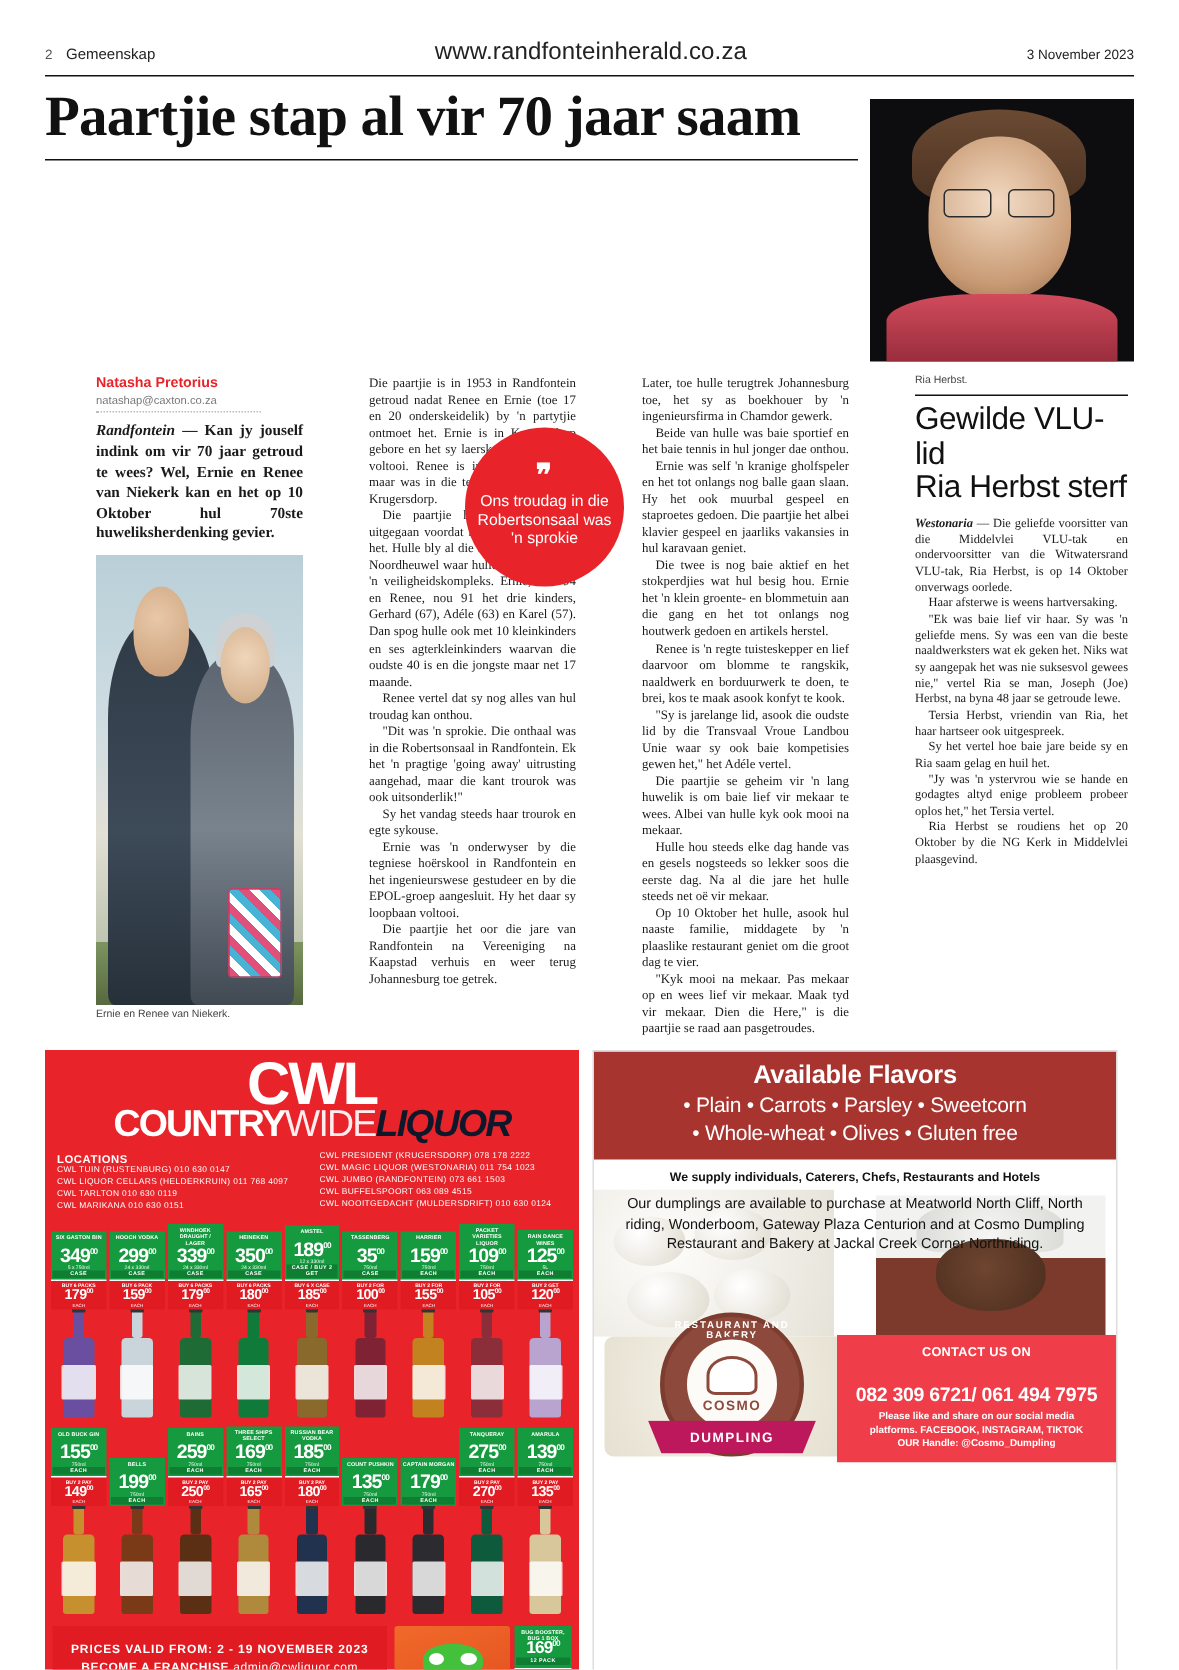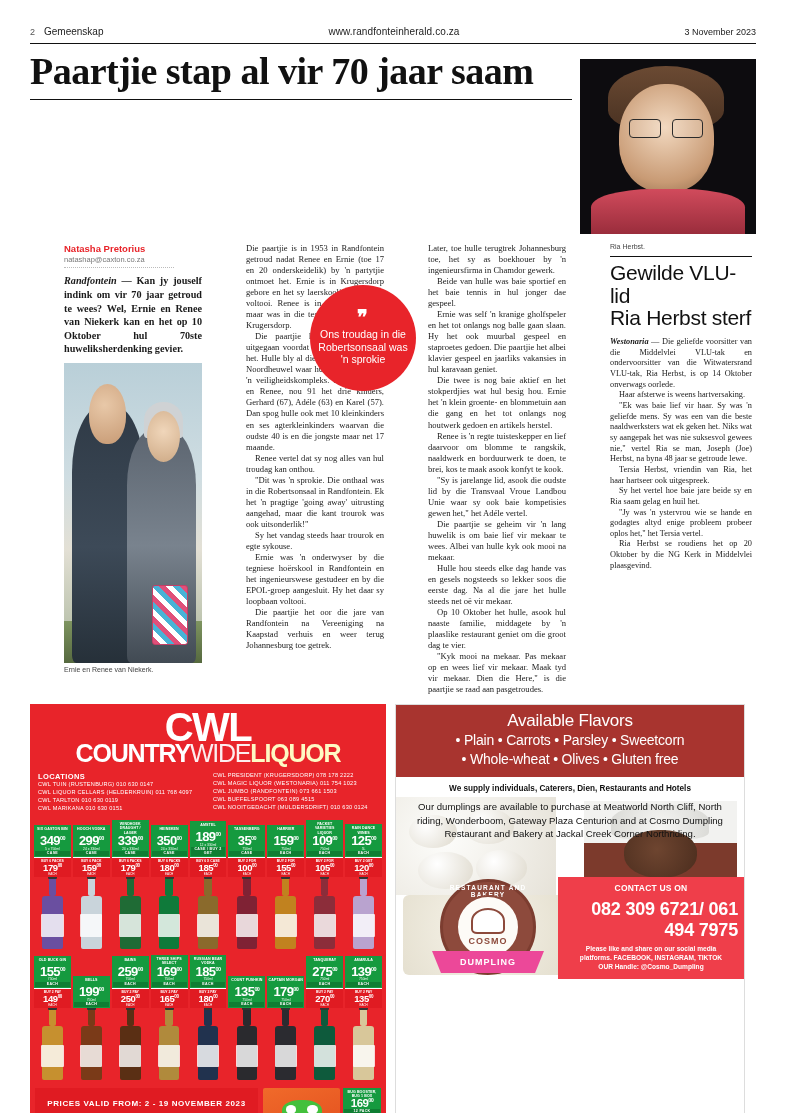--- a/index.html
+++ b/index.html
@@ -16,21 +16,21 @@
   
   .masthead {
     display: flex; align-items: baseline; justify-content: space-between;
     padding: 26px 0 6px 0;
     font-family: "Liberation Sans", sans-serif;
     font-size: 9.5px; color: #333;
   }
   .mh-left { display: flex; align-items: baseline; gap: 9px; }
   .mh-page { font-size: 9px; color: #555; }
   .mh-section { font-size: 10px; color: #222; }
-  .mh-url { font-size: 10px; color: #222; letter-spacing: .1px; }
+  .mh-url { font-size: 16px; color: #222; letter-spacing: .1px; }
   .mh-date { font-size: 9px; color: #222; }
   .rule { border-top: 1.3px solid #111; }
 
   
   .headline-row { display: flex; gap: 8px; padding-top: 8px; }
   .headline {
     flex: 1;
     font-family: "Liberation Serif", serif;
     font-weight: 700;
     font-size: 38px;
@@ -142,21 +142,21 @@
     font-size: 40px; line-height: .88; color: #fff; text-align: center;
     letter-spacing: -1.5px;
   }
   .cwl-sub {
     font-family: "Liberation Sans", sans-serif; font-weight: 700;
     font-size: 25px; line-height: 1; letter-spacing: -1.2px; text-align: center;
     margin-top: -4px;
   }
   .cwl-country { color: #fff; }
   .cwl-wide { color: #fff; font-weight: 400; opacity: .92; }
-  .cwl-liquor { color: #fef9c3; }
+  .cwl-liquor { color: #0f172a; font-style: italic; }
 
   .cwl-locs { display: flex; gap: 10px; padding: 6px 8px 5px 8px; }
   .loc-col { flex: 1; }
   .loc-title {
     font-family: Liberation Sans, sans-serif; font-weight: 700;
     font-size: 7.5px; color: #fff; letter-spacing: .4px;
   }
   .loc-line {
     font-family: "Liberation Sans", sans-serif;
     font-size: 5.6px; color: #fff; letter-spacing: .25px; line-height: 1.42;
@@ -225,21 +225,21 @@
   .bug-tag .tag-price { font-size: 11.5px; }
 
   
   .dump-hero {
     background:#ef3e4a; color:#fff; padding: 9px 10px 10px 10px; text-align:center;
     font-family:"Liberation Sans", sans-serif; font-weight:700;
     font-size: 16.5px; line-height: 1.26; letter-spacing:-.2px;
   }
   .dump-flav { background:#a8342f; color:#fff; padding: 6px 8px 8px 8px; text-align:center;
     font-family:"Liberation Sans", sans-serif; }
-  .dump-flav-title { font-weight:400; font-size:17px; letter-spacing:-.2px; }
+  .dump-flav-title { font-weight:700; font-size:17px; letter-spacing:-.2px; }
   .dump-flav-line { font-size:14px; line-height:1.35; letter-spacing:-.2px; }
   .dump-supply {
     text-align:center; font-family:"Liberation Sans", sans-serif; font-weight:700;
     font-size:8.2px; color:#111; padding: 7px 6px 4px 6px;
   }
   .dump-avail {
     text-align:center; font-family:"Liberation Sans", sans-serif;
     font-size:9.6px; line-height:1.42; color:#111; padding: 3px 10px 6px 10px;
     position: relative; z-index: 2;
   }
@@ -264,33 +264,33 @@
     border: 3px solid #7c3d30; }
   .cb-inner { position:absolute; inset:16px; border-radius:50%; background:#fdfbf7;
     border: 2px solid #8d4a3c; display:flex; flex-direction:column; align-items:center; justify-content:center; }
   .cb-word { font-family:"Liberation Sans", sans-serif; font-weight:700; font-size:9px; color:#8d4a3c; letter-spacing:1px; }
   .cb-arc-top, .cb-arc-bot {
     position:absolute; width:100%; text-align:center; color:#fff;
     font-family:"Liberation Sans", sans-serif; font-weight:700; font-size:6.5px; letter-spacing:1.2px;
   }
   .cb-arc-top { top:5px; }
   .cb-ribbon {
-    position:absolute; left:-8px; right:-8px; bottom:2px; height:22px; background:#ec4899;
+    position:absolute; left:-8px; right:-8px; bottom:2px; height:22px; background:#be185d;
     display:flex; align-items:center; justify-content:center;
     font-family:"Liberation Sans", sans-serif; font-weight:700; font-size:9px; color:#fff; letter-spacing:1px;
     clip-path: polygon(0 0, 100% 0, 92% 100%, 8% 100%);
   }
   .cb-dumpling { width:34px; height:26px; background:#fff; border:2px solid #8d4a3c;
     border-radius: 50% 50% 18% 18%; margin-bottom:2px; }
   .contact {
     position:absolute; right:0; bottom:0; width: 186px; background:#ef3e4a; color:#fff;
     padding: 6px 6px 7px 6px; text-align:center; font-family:"Liberation Sans", sans-serif; z-index:5;
   }
   .ct-title { font-weight:700; font-size:8.5px; letter-spacing:.2px; }
-  .ct-phone { font-weight:700; font-size:18px; letter-spacing:-.2px; margin-top:6px;text-align:right; }
+  .ct-phone { font-weight:700; font-size:13px; letter-spacing:-.2px; margin-top:16px; }
   .ct-note { font-size:6.6px; line-height:1.36; margin-top:4px; font-weight:700; }
 </style>
 </head>
 <body>
 
 <div class="page">
 
   <div class="masthead">
     <div class="mh-left">
       <span class="mh-page">2</span>
@@ -344,21 +344,21 @@
       <p class="body">Die paartjie het drie jaar lank uitgegaan voordat hulle verloof geraak het. Hulle bly al die afgelope 20 jaar in Noordheuwel waar hulle afgetree het in 'n veiligheidskompleks. Ernie, nou 94 en Renee, nou 91 het drie kinders, Gerhard (67), Adéle (63) en Karel (57). Dan spog hulle ook met 10 kleinkinders en ses agterkleinkinders waarvan die oudste 40 is en die jongste maar net 17 maande.</p>
       <p class="body">Renee vertel dat sy nog alles van hul troudag kan onthou.</p>
       <p class="body">"Dit was 'n sprokie. Die onthaal was in die Robertsonsaal in Randfontein. Ek het 'n pragtige 'going away' uitrusting aangehad, maar die kant trourok was ook uitsonderlik!"</p>
       <p class="body">Sy het vandag steeds haar trourok en egte sykouse.</p>
       <p class="body">Ernie was 'n onderwyser by die tegniese hoërskool in Randfontein en het ingenieurswese gestudeer en by die EPOL-groep aangesluit. Hy het daar sy loopbaan voltooi.</p>
       <p class="body">Die paartjie het oor die jare van Randfontein na Vereeniging na Kaapstad verhuis en weer terug Johannesburg toe getrek.</p>
     </div>
 
     <div class="col">
       <p class="body noind">Later, toe hulle terugtrek Johannesburg toe, het sy as boekhouer by 'n ingenieursfirma in Chamdor gewerk.</p>
-      <p class="body">Beide van hulle was baie sportief en het baie tennis in hul jonger dae gespeel.</p>
+      <p class="body">Beide van hulle was baie sportief en het baie tennis in hul jonger dae onthou.</p>
       <p class="body">Ernie was self 'n kranige gholfspeler en het tot onlangs nog balle gaan slaan. Hy het ook muurbal gespeel en staproetes gedoen. Die paartjie het albei klavier gespeel en jaarliks vakansies in hul karavaan geniet.</p>
       <p class="body">Die twee is nog baie aktief en het stokperdjies wat hul besig hou. Ernie het 'n klein groente- en blommetuin aan die gang en het tot onlangs nog houtwerk gedoen en artikels herstel.</p>
       <p class="body">Renee is 'n regte tuisteskepper en lief daarvoor om blomme te rangskik, naaldwerk en borduurwerk te doen, te brei, kos te maak asook konfyt te kook.</p>
       <p class="body">"Sy is jarelange lid, asook die oudste lid by die Transvaal Vroue Landbou Unie waar sy ook baie kompetisies gewen het," het Adéle vertel.</p>
       <p class="body">Die paartjie se geheim vir 'n lang huwelik is om baie lief vir mekaar te wees. Albei van hulle kyk ook mooi na mekaar.</p>
       <p class="body">Hulle hou steeds elke dag hande vas en gesels nogsteeds so lekker soos die eerste dag. Na al die jare het hulle steeds net oë vir mekaar.</p>
       <p class="body">Op 10 Oktober het hulle, asook hul naaste familie, middagete by 'n plaaslike restaurant geniet om die groot dag te vier.</p>
       <p class="body">"Kyk mooi na mekaar. Pas mekaar op en wees lief vir mekaar. Maak tyd vir mekaar. Dien die Here," is die paartjie se raad aan pasgetroudes.</p>
     </div>
 
@@ -786,21 +786,21 @@
         </div>
       </div>
     </div>
 
     <div class="ad-dump">
       <div class="dump-flav">
         <div class="dump-flav-title">Available Flavors</div>
         <div class="dump-flav-line">• Plain • Carrots • Parsley • Sweetcorn</div>
         <div class="dump-flav-line">• Whole-wheat • Olives • Gluten free</div>
       </div>
-      <div class="dump-supply">We supply individuals, Caterers, Dien, Restaurants and Hotels</div>
+      <div class="dump-supply">We supply individuals, Caterers, Chefs, Restaurants and Hotels</div>
       <div class="dump-photos">
         <div class="dp-dough">
           <div class="dp-ball" style="left:8%;top:18%;width:30%;height:34%;"></div>
           <div class="dp-ball" style="left:42%;top:12%;width:32%;height:36%;"></div>
           <div class="dp-ball" style="left:14%;top:56%;width:34%;height:38%;"></div>
           <div class="dp-ball" style="left:50%;top:54%;width:32%;height:36%;"></div>
         </div>
         <div class="dp-lady">
           <div class="dl-cap"></div>
           <div class="dl-face"></div>

